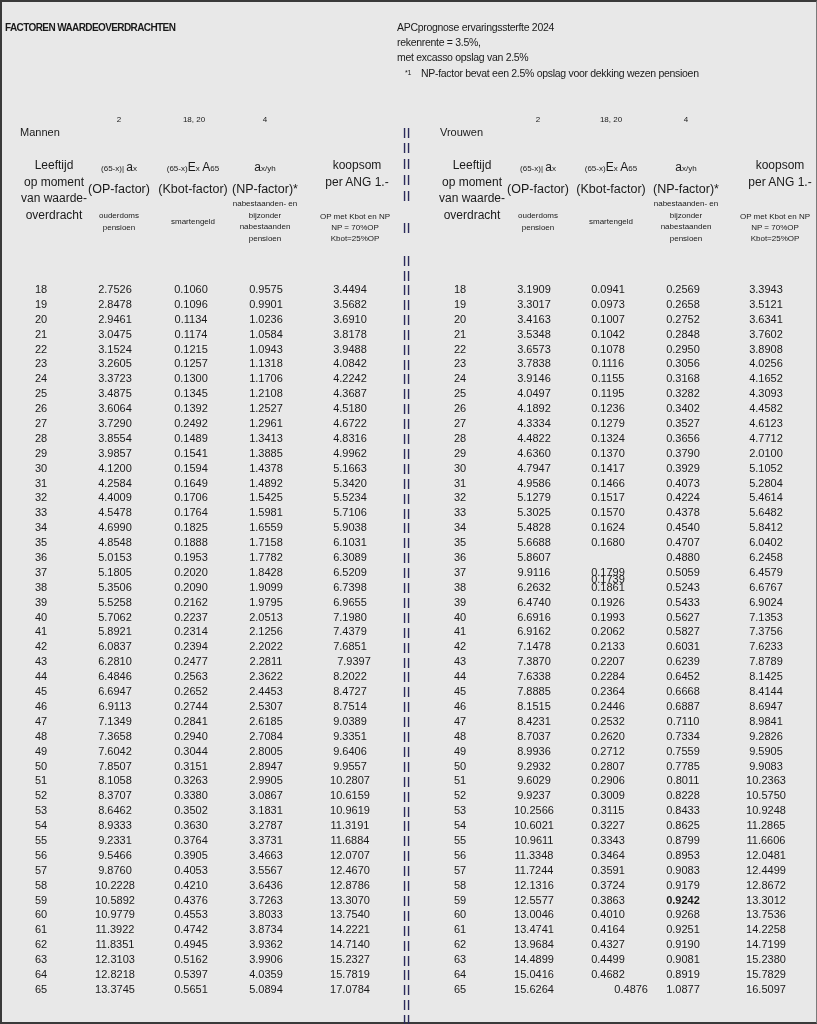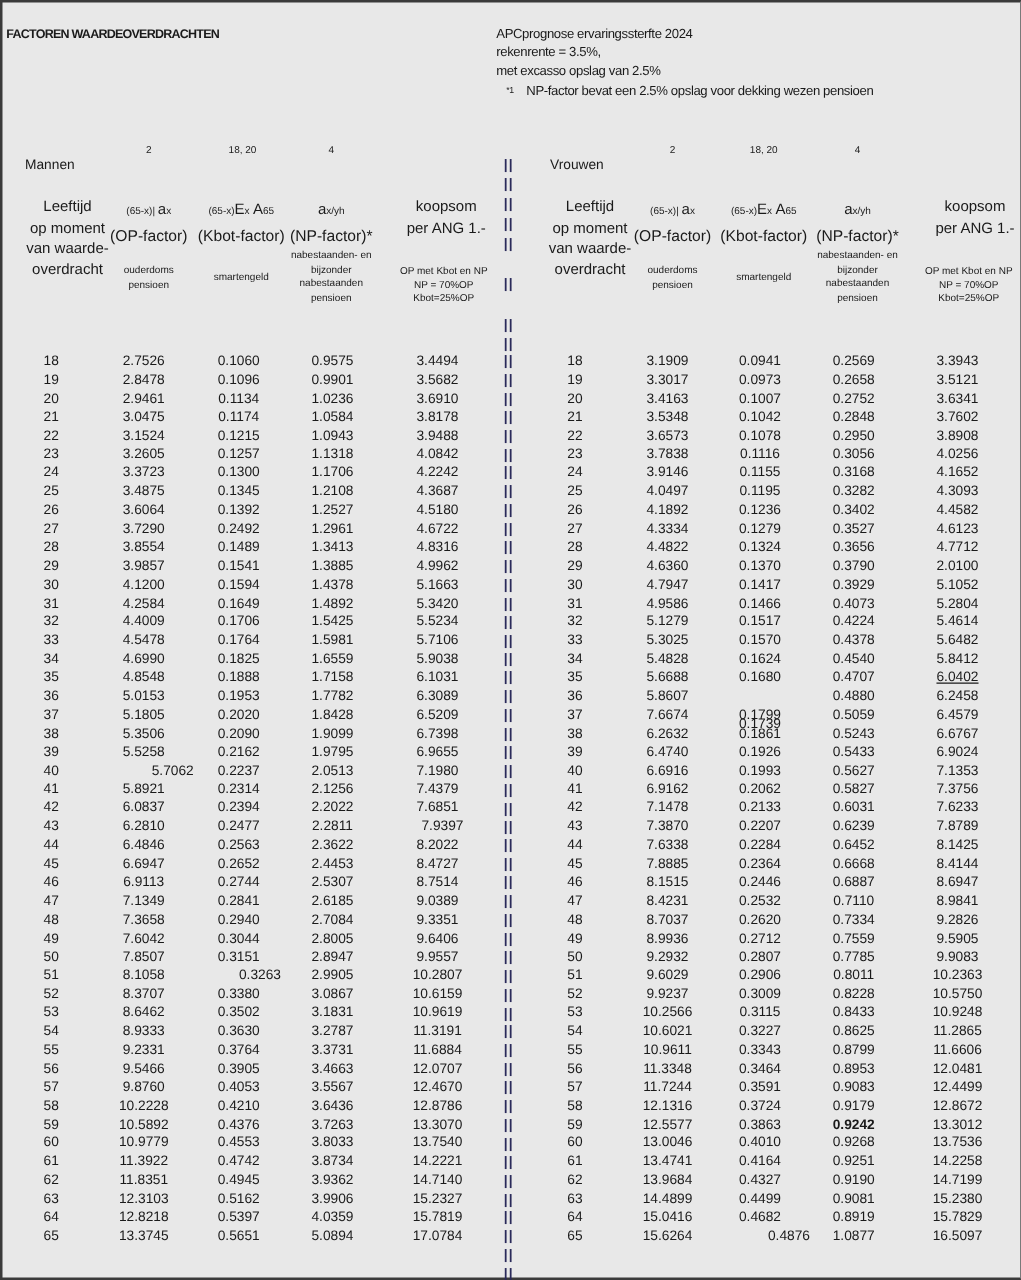--- a/index.html
+++ b/index.html
@@ -266,21 +266,21 @@
         </div>
         <div class="row">
           <span style="left: -1px;">39</span>
           <span style="left: 73px;">5.5258</span>
           <span style="left: 149px;">0.2162</span>
           <span style="left: 224px;">1.9795</span>
           <span style="left: 308px;">6.9655</span>
         </div>
         <div class="row">
           <span style="left: -1px;">40</span>
-          <span style="left: 73px; text-align: right;">5.7062</span>
+          <span style="left: 73px;">5.7062</span>
           <span style="left: 149px;">0.2237</span>
           <span style="left: 224px;">2.0513</span>
           <span style="left: 308px;">7.1980</span>
         </div>
         <div class="row">
           <span style="left: -1px;">41</span>
           <span style="left: 73px;">5.8921</span>
           <span style="left: 149px;">0.2314</span>
           <span style="left: 224px;">2.1256</span>
           <span style="left: 308px;">7.4379</span>
@@ -344,21 +344,21 @@
         <div class="row">
           <span style="left: -1px;">50</span>
           <span style="left: 73px;">7.8507</span>
           <span style="left: 149px;">0.3151</span>
           <span style="left: 224px;">2.8947</span>
           <span style="left: 308px;">9.9557</span>
         </div>
         <div class="row">
           <span style="left: -1px;">51</span>
           <span style="left: 73px;">8.1058</span>
-          <span style="left: 166px;">0.3263</span>
+          <span style="left: 149px;">0.3263</span>
           <span style="left: 224px;">2.9905</span>
           <span style="left: 308px;">10.2807</span>
         </div>
         <div class="row">
           <span style="left: -1px;">52</span>
           <span style="left: 73px;">8.3707</span>
           <span style="left: 149px;">0.3380</span>
           <span style="left: 224px;">3.0867</span>
           <span style="left: 308px;">10.6159</span>
         </div>
@@ -680,32 +680,32 @@
           <span style="left: 67px;">5.4828</span>
           <span style="left: 141px;">0.1624</span>
           <span style="left: 216px;">0.4540</span>
           <span style="left: 299px;">5.8412</span>
         </div>
         <div class="row">
           <span style="left: -7px;">35</span>
           <span style="left: 67px;">5.6688</span>
           <span style="left: 141px;">0.1680</span>
           <span style="left: 216px;">0.4707</span>
-          <span style="left: 299px; text-decoration: underline;">6.0402</span>
+          <span style="left: 299px;">6.0402</span>
         </div>
         <div class="row">
           <span style="left: -7px;">36</span>
           <span style="left: 67px;">5.8607</span>
           <span style="left: 141px; margin-top: 22px;">0.1739</span>
           <span style="left: 216px;">0.4880</span>
           <span style="left: 299px;">6.2458</span>
         </div>
         <div class="row">
           <span style="left: -7px;">37</span>
-          <span style="left: 67px;">7.6674</span>
+          <span style="left: 67px;">9.9116</span>
           <span style="left: 141px;">0.1799</span>
           <span style="left: 216px;">0.5059</span>
           <span style="left: 299px;">6.4579</span>
         </div>
         <div class="row">
           <span style="left: -7px;">38</span>
           <span style="left: 67px;">6.2632</span>
           <span style="left: 141px;">0.1861</span>
           <span style="left: 216px;">0.5243</span>
           <span style="left: 299px;">6.6767</span>

